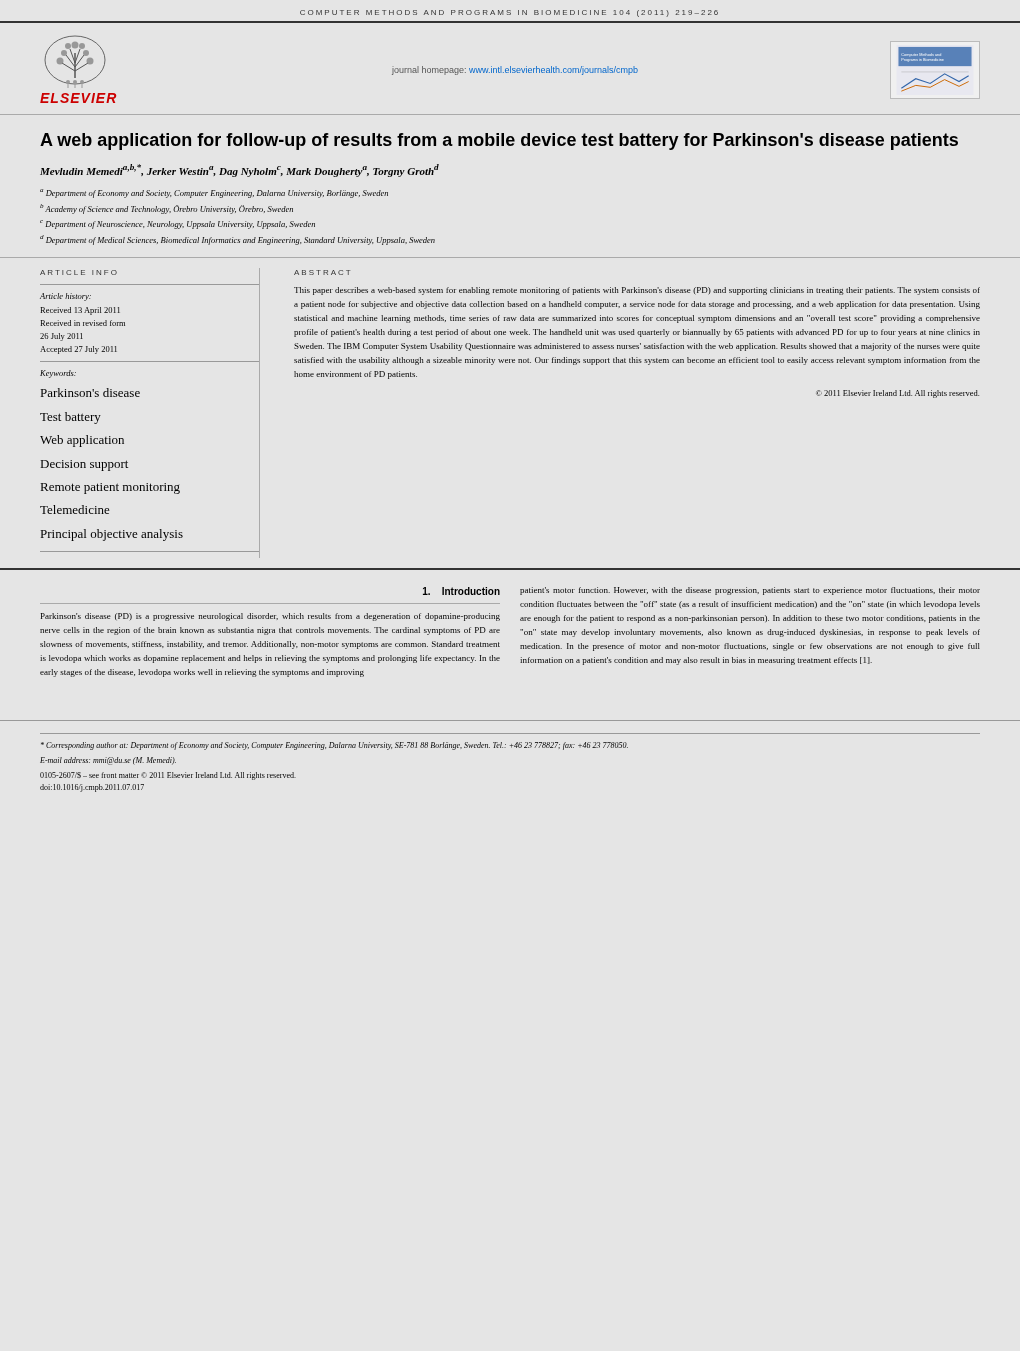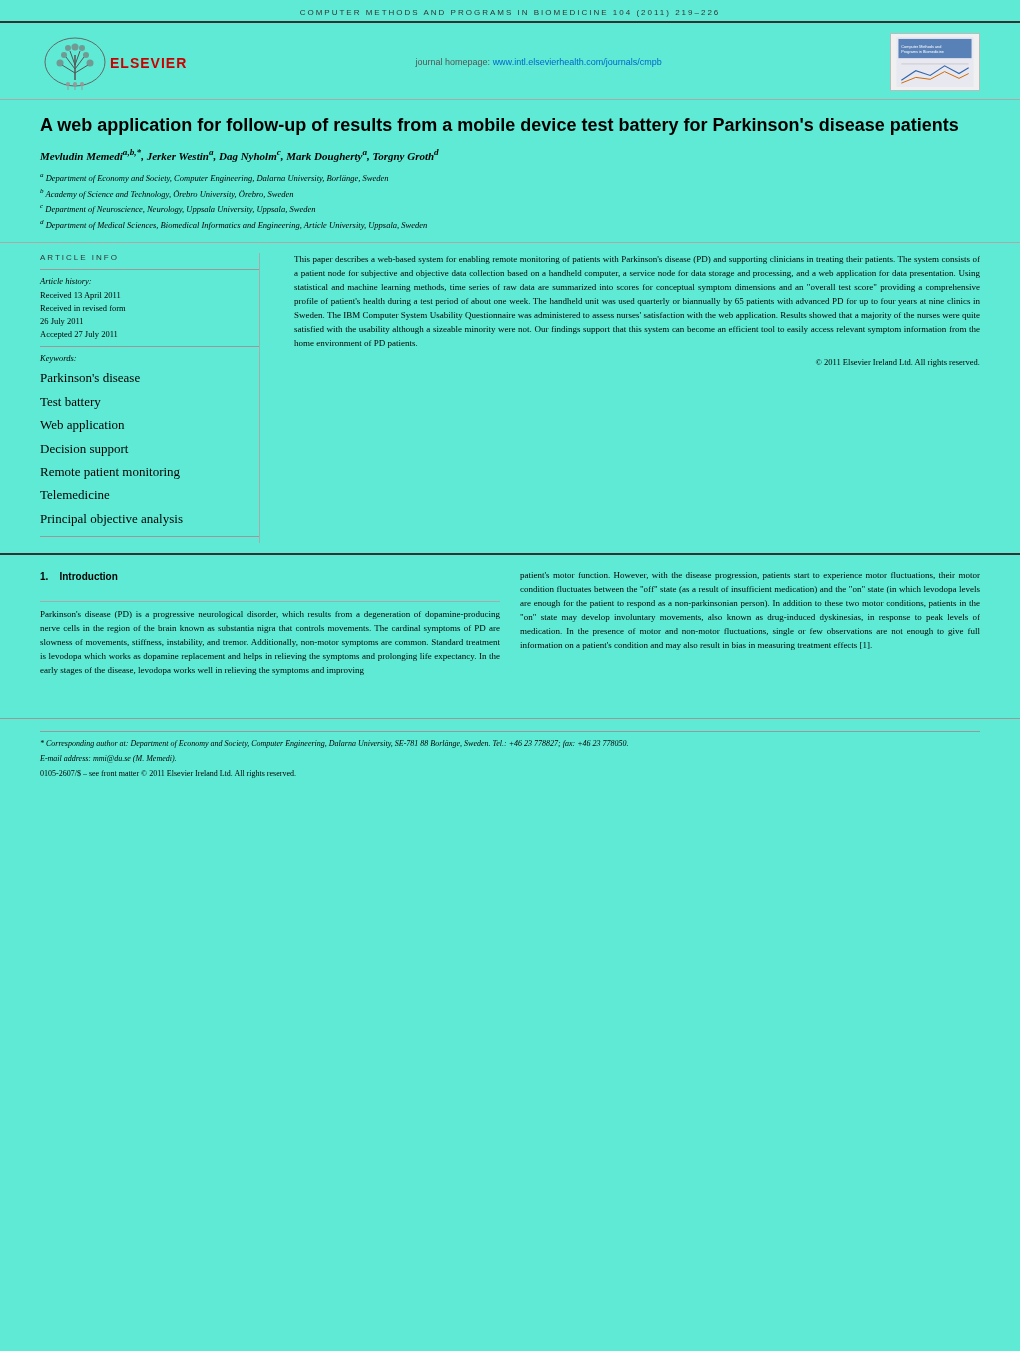--- a/index.html
+++ b/index.html
@@ -8,21 +8,21 @@
       font-family: "Times New Roman", Times, serif;
       font-size: 9.5px;
       color: #000;
       width: 1020px;
       min-height: 1351px;
     }
 
     .page {
       width: 1020px;
       min-height: 1351px;
-      background: #5eead4;
+      background: #e5e5e5;
       padding: 0;
     }
 
     
     .journal-header {
       text-align: center;
       padding: 8px 0 4px 0;
       border-bottom: 2px solid #333;
       letter-spacing: 2px;
       font-size: 8px;
@@ -35,22 +35,23 @@
     .logo-row {
       display: flex;
       align-items: center;
       padding: 10px 40px 8px 40px;
       border-bottom: 1px solid #aaa;
       gap: 20px;
     }
 
     .elsevier-logo {
       display: flex;
-      align-items: center;
+      flex-direction: column;
       min-width: 100px;
+      font-style: italic;
     }
 
     .logo-tree-svg {
       width: 70px;
       height: 55px;
     }
 
     .elsevier-text {
       font-family: Arial, sans-serif;
       font-size: 14px;
@@ -177,21 +178,22 @@
       flex: 1;
     }
 
     .section-heading {
       font-family: Arial, sans-serif;
       font-size: 10px;
       font-weight: bold;
       margin-bottom: 6px;
       margin-top: 2px;
       border-bottom: 1px solid #aaa;
-      padding-bottom: 19px;
+      padding-bottom: 6px;
+      text-align: right;
     }
 
     .section-number {
       font-family: Arial, sans-serif;
       font-size: 10px;
       font-weight: bold;
     }
 
     .body-text {
       font-size: 9px;
@@ -317,21 +319,21 @@
       <div class="affil-line">
         <sup>a</sup> <em>Department of Economy and Society, Computer Engineering, Dalarna University, Borlänge, Sweden</em>
       </div>
       <div class="affil-line">
         <sup>b</sup> <em>Academy of Science and Technology, Örebro University, Örebro, Sweden</em>
       </div>
       <div class="affil-line">
         <sup>c</sup> <em>Department of Neuroscience, Neurology, Uppsala University, Uppsala, Sweden</em>
       </div>
       <div class="affil-line">
-        <sup>d</sup> <em>Department of Medical Sciences, Biomedical Informatics and Engineering, Article University, Uppsala, Sweden</em>
+        <sup>d</sup> <em>Department of Medical Sciences, Biomedical Informatics and Engineering, Standard University, Uppsala, Sweden</em>
       </div>
     </div>
   </div>
 
   <div class="two-col-section">
 
     <div class="article-info-col">
       <div class="col-header">ARTICLE INFO</div>
       <hr class="divider-line">
 
@@ -350,20 +352,21 @@
         <div>Web application</div>
         <div>Decision support</div>
         <div>Remote patient monitoring</div>
         <div>Telemedicine</div>
         <div>Principal objective analysis</div>
       </div>
       <hr class="divider-line">
     </div>
 
     <div class="abstract-col">
+      <div class="col-header">ABSTRACT</div>
       <div class="abstract-text">This paper describes a web-based system for enabling remote monitoring of patients with Parkinson's disease (PD) and supporting clinicians in treating their patients. The system consists of a patient node for subjective and objective data collection based on a handheld computer, a service node for data storage and processing, and a web application for data presentation. Using statistical and machine learning methods, time series of raw data are summarized into scores for conceptual symptom dimensions and an "overall test score" providing a comprehensive profile of patient's health during a test period of about one week. The handheld unit was used quarterly or biannually by 65 patients with advanced PD for up to four years at nine clinics in Sweden. The IBM Computer System Usability Questionnaire was administered to assess nurses' satisfaction with the web application. Results showed that a majority of the nurses were quite satisfied with the usability although a sizeable minority were not. Our findings support that this system can become an efficient tool to easily access relevant symptom information from the home environment of PD patients.</div>
       <div class="abstract-copyright">© 2011 Elsevier Ireland Ltd. All rights reserved.</div>
     </div>
   </div>
 
   <div class="main-content">
 
     <div class="main-left-col">
       <div class="section-heading">
         <span class="section-number">1.</span>
@@ -376,15 +379,16 @@
     <div class="main-right-col">
       <div class="body-text">patient's motor function. However, with the disease progression, patients start to experience motor fluctuations, their motor condition fluctuates between the "off" state (as a result of insufficient medication) and the "on" state (in which levodopa levels are enough for the patient to respond as a non-parkinsonian person). In addition to these two motor conditions, patients in the "on" state may develop involuntary movements, also known as drug-induced dyskinesias, in response to peak levels of medication. In the presence of motor and non-motor fluctuations, single or few observations are not enough to give full information on a patient's condition and may also result in bias in measuring treatment effects [1].</div>
     </div>
   </div>
 
   <div class="page-footer">
     <hr class="divider-line">
     <div class="footer-star-note">* Corresponding author at: Department of Economy and Society, Computer Engineering, Dalarna University, SE-781 88 Borlänge, Sweden. Tel.: +46 23 778827; fax: +46 23 778050.</div>
     <div class="footer-star-note">E-mail address: mmi@du.se (M. Memedi).</div>
     <div class="footer-doi">0105-2607/$ – see front matter © 2011 Elsevier Ireland Ltd. All rights reserved.</div>
+    <div class="footer-doi">doi:10.1016/j.cmpb.2011.07.017</div>
   </div>
 
 </div>
 
 </body></html>

